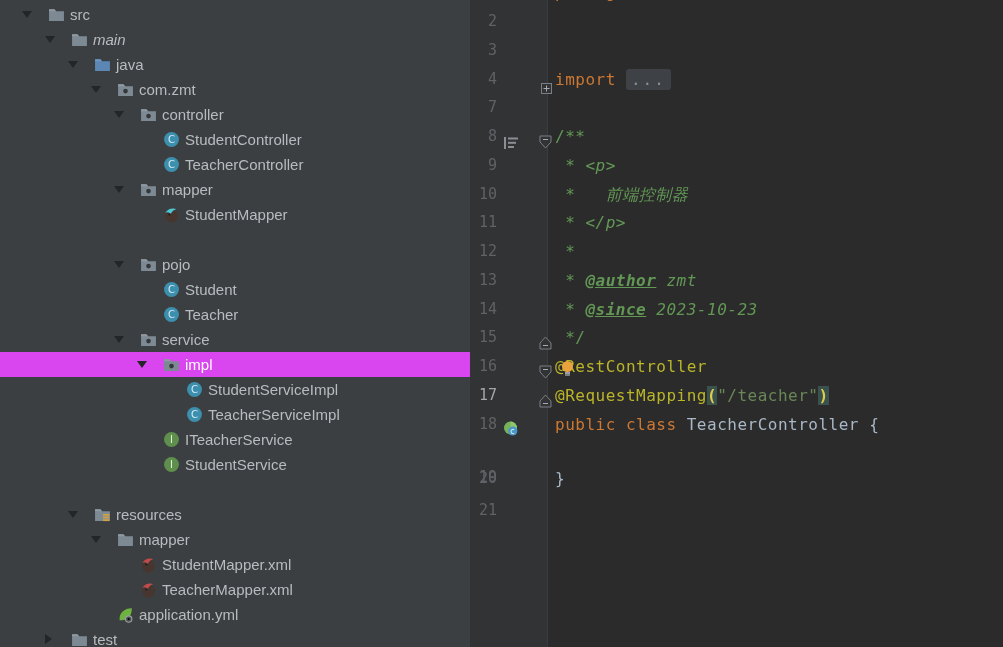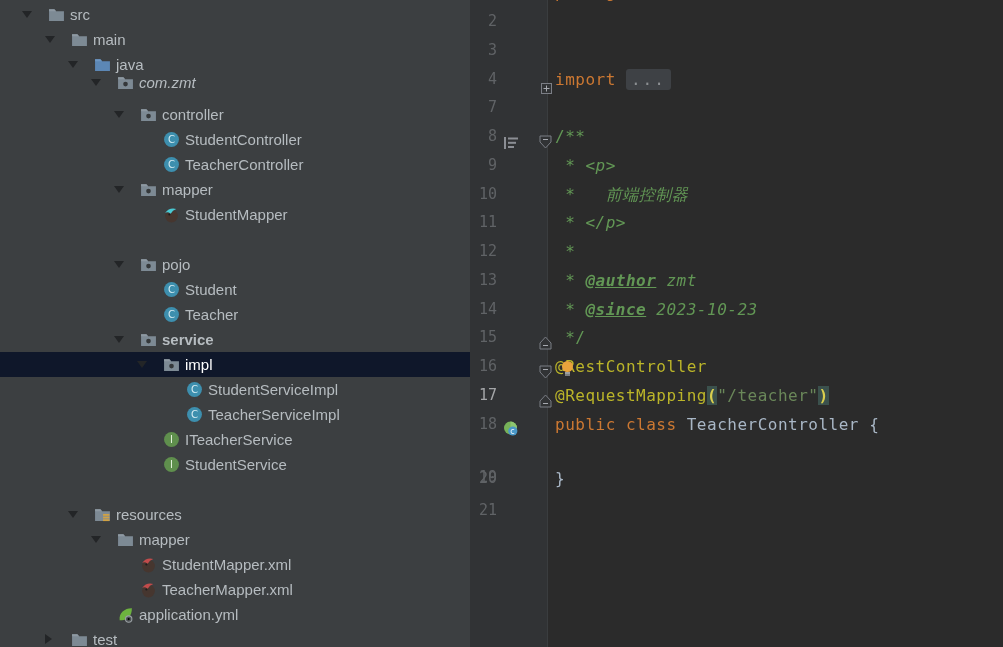--- a/index.html
+++ b/index.html
@@ -1,21 +1,21 @@
 <!DOCTYPE html>
 <html><head>
 <meta charset="utf-8">
 <style>
   html,body{margin:0;padding:0;background:#2b2b2b;}
   #root{position:relative;width:1003px;height:647px;overflow:hidden;
         font-family:"Liberation Sans","DejaVu Sans",sans-serif;}
   
   #tree{position:absolute;left:0;top:0;width:470px;height:647px;background:#3c3f41;overflow:hidden;}
   .trow{position:absolute;left:0;width:470px;height:25px;}
-  .trow.selected{background:#0f172a;}
+  .trow.selected{background:#d946ef;}
   .trow .arrow{position:absolute;top:9px;width:0;height:0;}
   .arrow-down{border-left:5px solid transparent;border-right:5px solid transparent;border-top:7px solid #232527;}
   .arrow-right{border-top:5px solid transparent;border-bottom:5px solid transparent;border-left:7px solid #232527;margin-top:-2px;}
   .trow .ticon{position:absolute;top:4px;width:17px;height:17px;}
   .trow .tlabel{position:absolute;top:0;height:25px;line-height:25px;font-size:15px;color:#b6bcc0;white-space:nowrap;}
   .trow.selected .tlabel{color:#ffffff;}
   
   #editor{position:absolute;left:470px;top:0;width:533px;height:647px;background:#2b2b2b;overflow:hidden;}
   #gutterbg{position:absolute;left:0;top:0;width:77px;height:647px;background:#313335;}
   #gutterline{position:absolute;left:77px;top:0;width:1px;height:647px;background:#3a3d3f;}
@@ -45,31 +45,31 @@
             <path d="M1 3h5l1.6 2H1z" fill="#8e99a2"></path>
           </svg></span>
     <span class="tlabel" style="left: 70px;">src</span>
   </div>
       <div class="trow" style="top: 27px;">
     <span class="arrow arrow-down" style="left: 45px;"></span>
     <span class="ticon" style="left: 71px;"><svg width="17" height="17" viewBox="0 0 16 16">
             <path d="M1 3h5l1.6 2H15v9H1z" fill="#7d8a94"></path>
             <path d="M1 3h5l1.6 2H1z" fill="#8e99a2"></path>
           </svg></span>
-    <span class="tlabel" style="left: 93px;">main</span>
+    <span class="tlabel" style="left: 93px; font-style: italic;">main</span>
   </div>
       <div class="trow" style="top: 52px;">
     <span class="arrow arrow-down" style="left: 68px;"></span>
     <span class="ticon" style="left: 94px;"><svg width="17" height="17" viewBox="0 0 16 16">
             <path d="M1 3h5l1.6 2H15v9H1z" fill="#5c87b5"></path>
             <path d="M1 3h5l1.6 2H1z" fill="#6d96c2"></path>
           </svg></span>
     <span class="tlabel" style="left: 116px;">java</span>
   </div>
-      <div class="trow" style="top: 70px; font-style: italic;">
+      <div class="trow" style="top: 77px;">
     <span class="arrow arrow-down" style="left: 91px;"></span>
     <span class="ticon" style="left: 117px;"><svg width="17" height="17" viewBox="0 0 16 16">
             <path d="M1 3h5l1.6 2H15v9H1z" fill="#7d8a94"></path>
             <path d="M1 3h5l1.6 2H1z" fill="#8e99a2"></path>
             <circle cx="8" cy="9.5" r="2.2" fill="#35383a"></circle>
           </svg></span>
     <span class="tlabel" style="left: 139px;">com.zmt</span>
   </div>
       <div class="trow" style="top: 102px;">
     <span class="arrow arrow-down" style="left: 114px;"></span>
@@ -132,21 +132,21 @@
     <span class="tlabel" style="left: 185px;">Student</span>
   </div>
       <div class="trow" style="top: 302px;">
 
     <span class="ticon" style="left: 163px;"><svg width="17" height="17" viewBox="0 0 16 16">
             <circle cx="8" cy="8" r="7" fill="#3d8fae"></circle>
             <text x="8" y="11.5" font-size="9.5" text-anchor="middle" fill="#d6ecf3" font-family="DejaVu Sans,sans-serif">C</text>
           </svg></span>
     <span class="tlabel" style="left: 185px;">Teacher</span>
   </div>
-      <div class="trow" style="top: 327px; font-weight: bold;">
+      <div class="trow" style="top: 327px;">
     <span class="arrow arrow-down" style="left: 114px;"></span>
     <span class="ticon" style="left: 140px;"><svg width="17" height="17" viewBox="0 0 16 16">
             <path d="M1 3h5l1.6 2H15v9H1z" fill="#7d8a94"></path>
             <path d="M1 3h5l1.6 2H1z" fill="#8e99a2"></path>
             <circle cx="8" cy="9.5" r="2.2" fill="#35383a"></circle>
           </svg></span>
     <span class="tlabel" style="left: 162px;">service</span>
   </div>
       <div class="trow selected" style="top: 352px;">
     <span class="arrow arrow-down" style="left: 137px;"></span>

